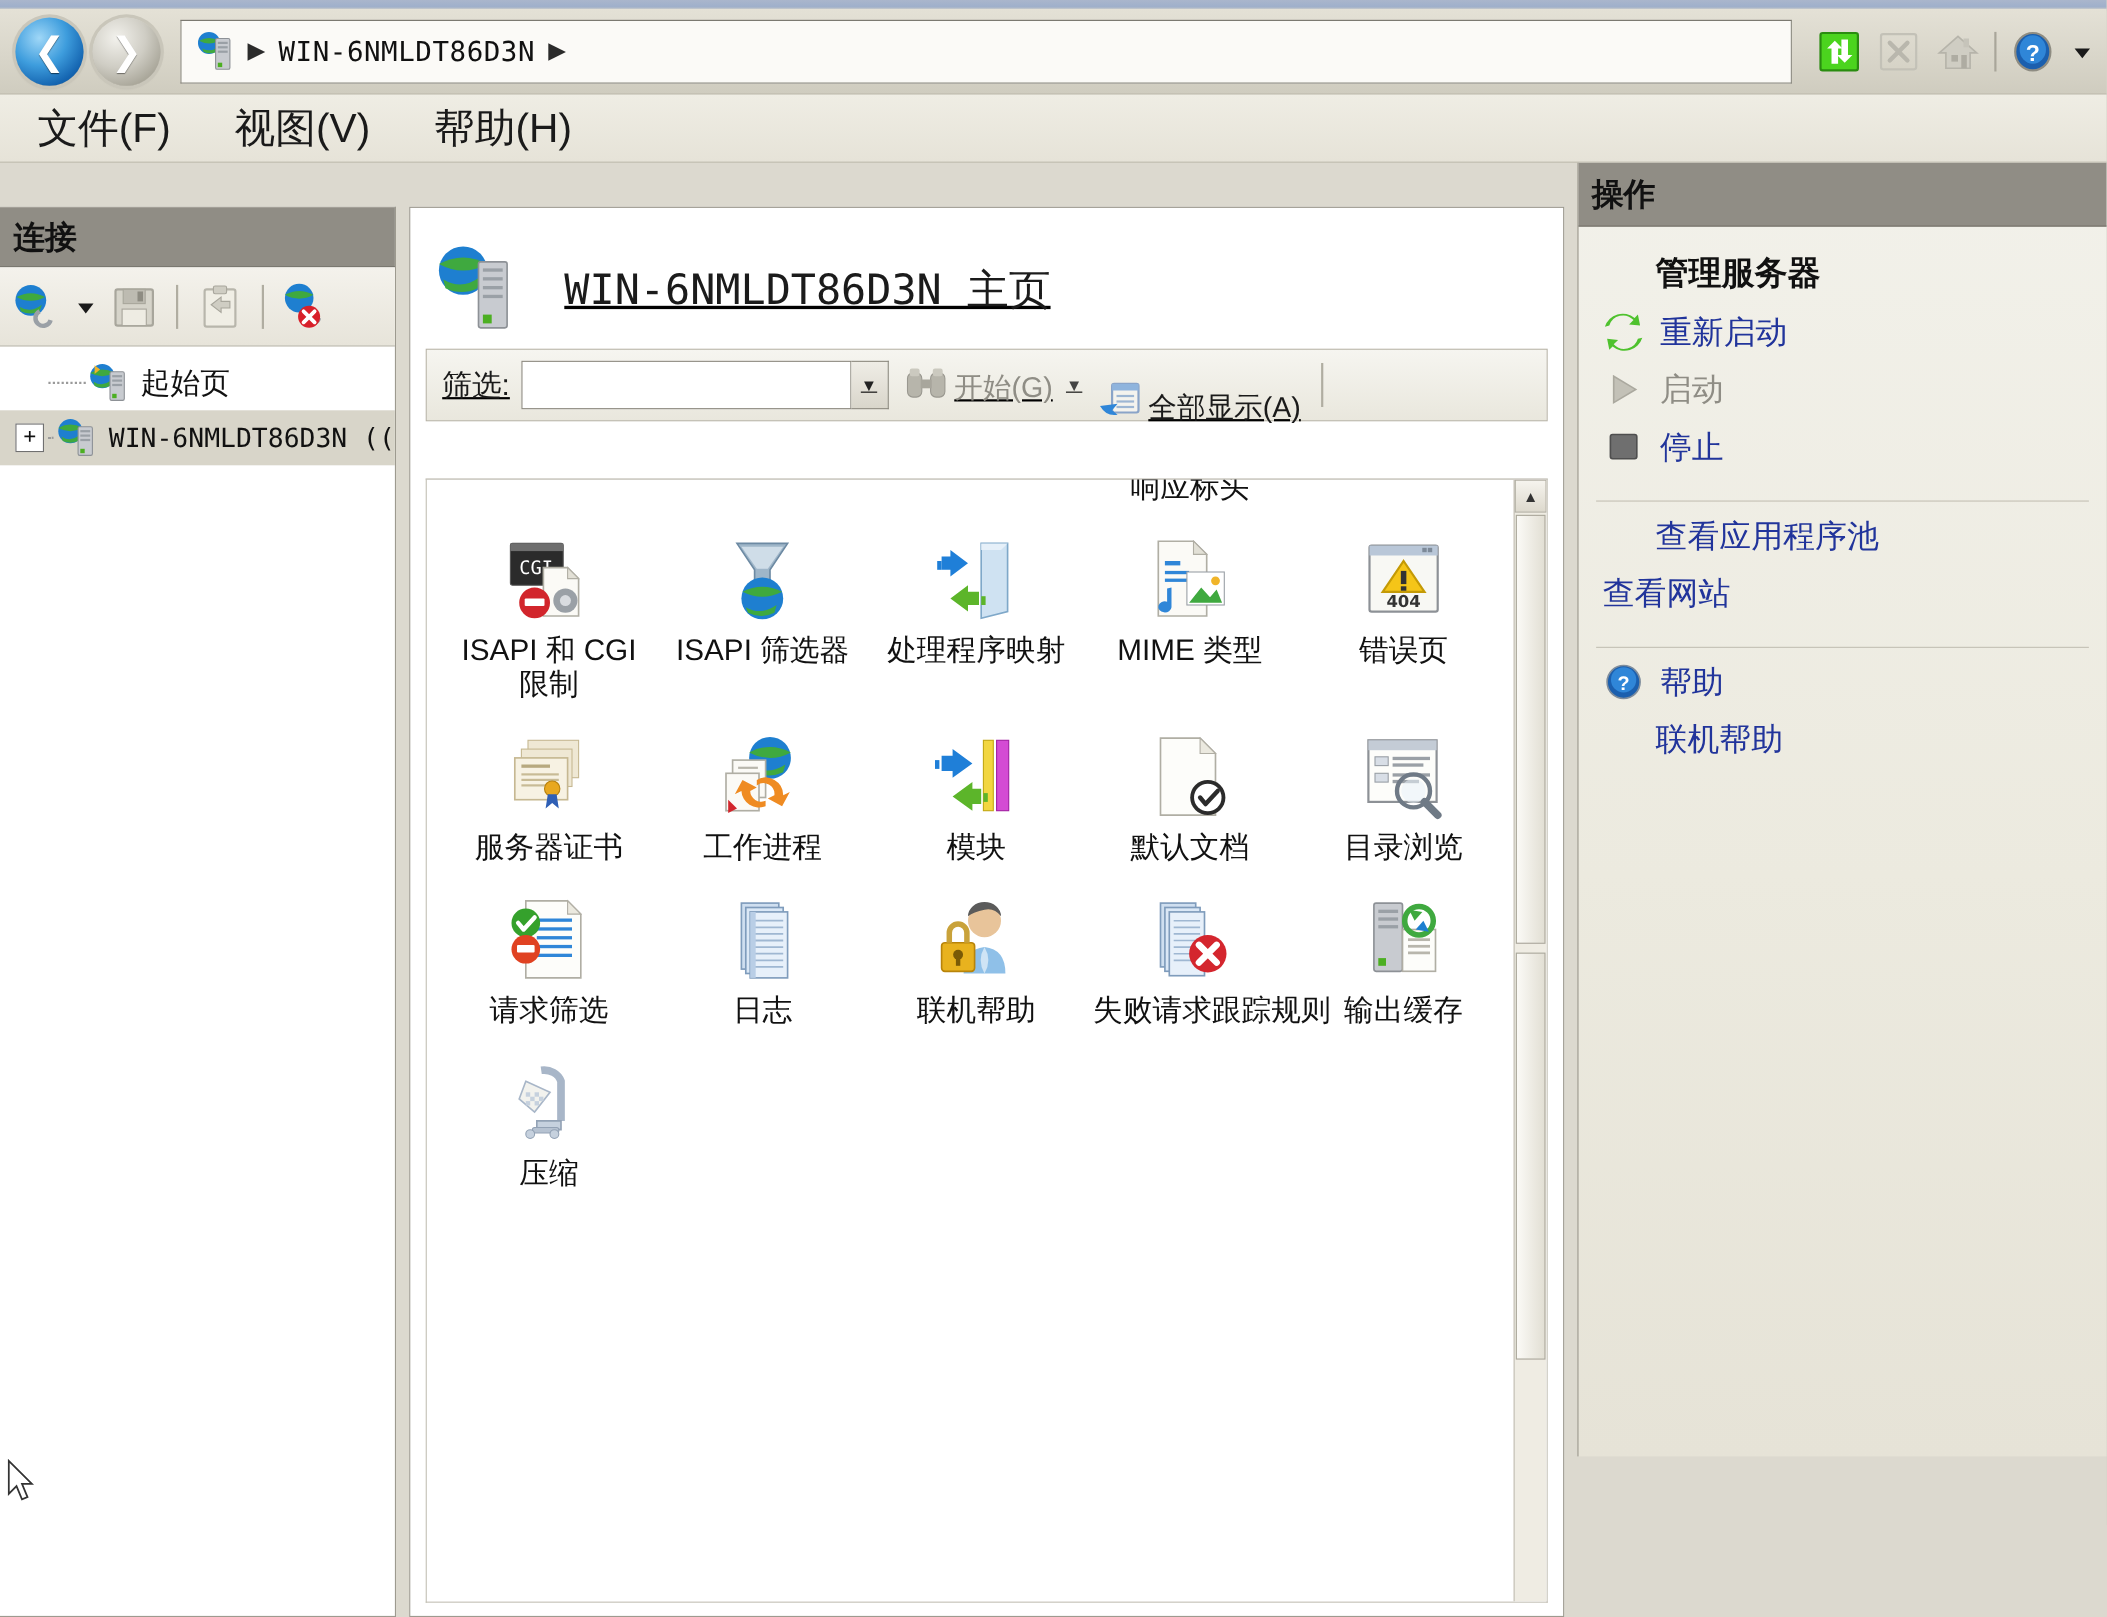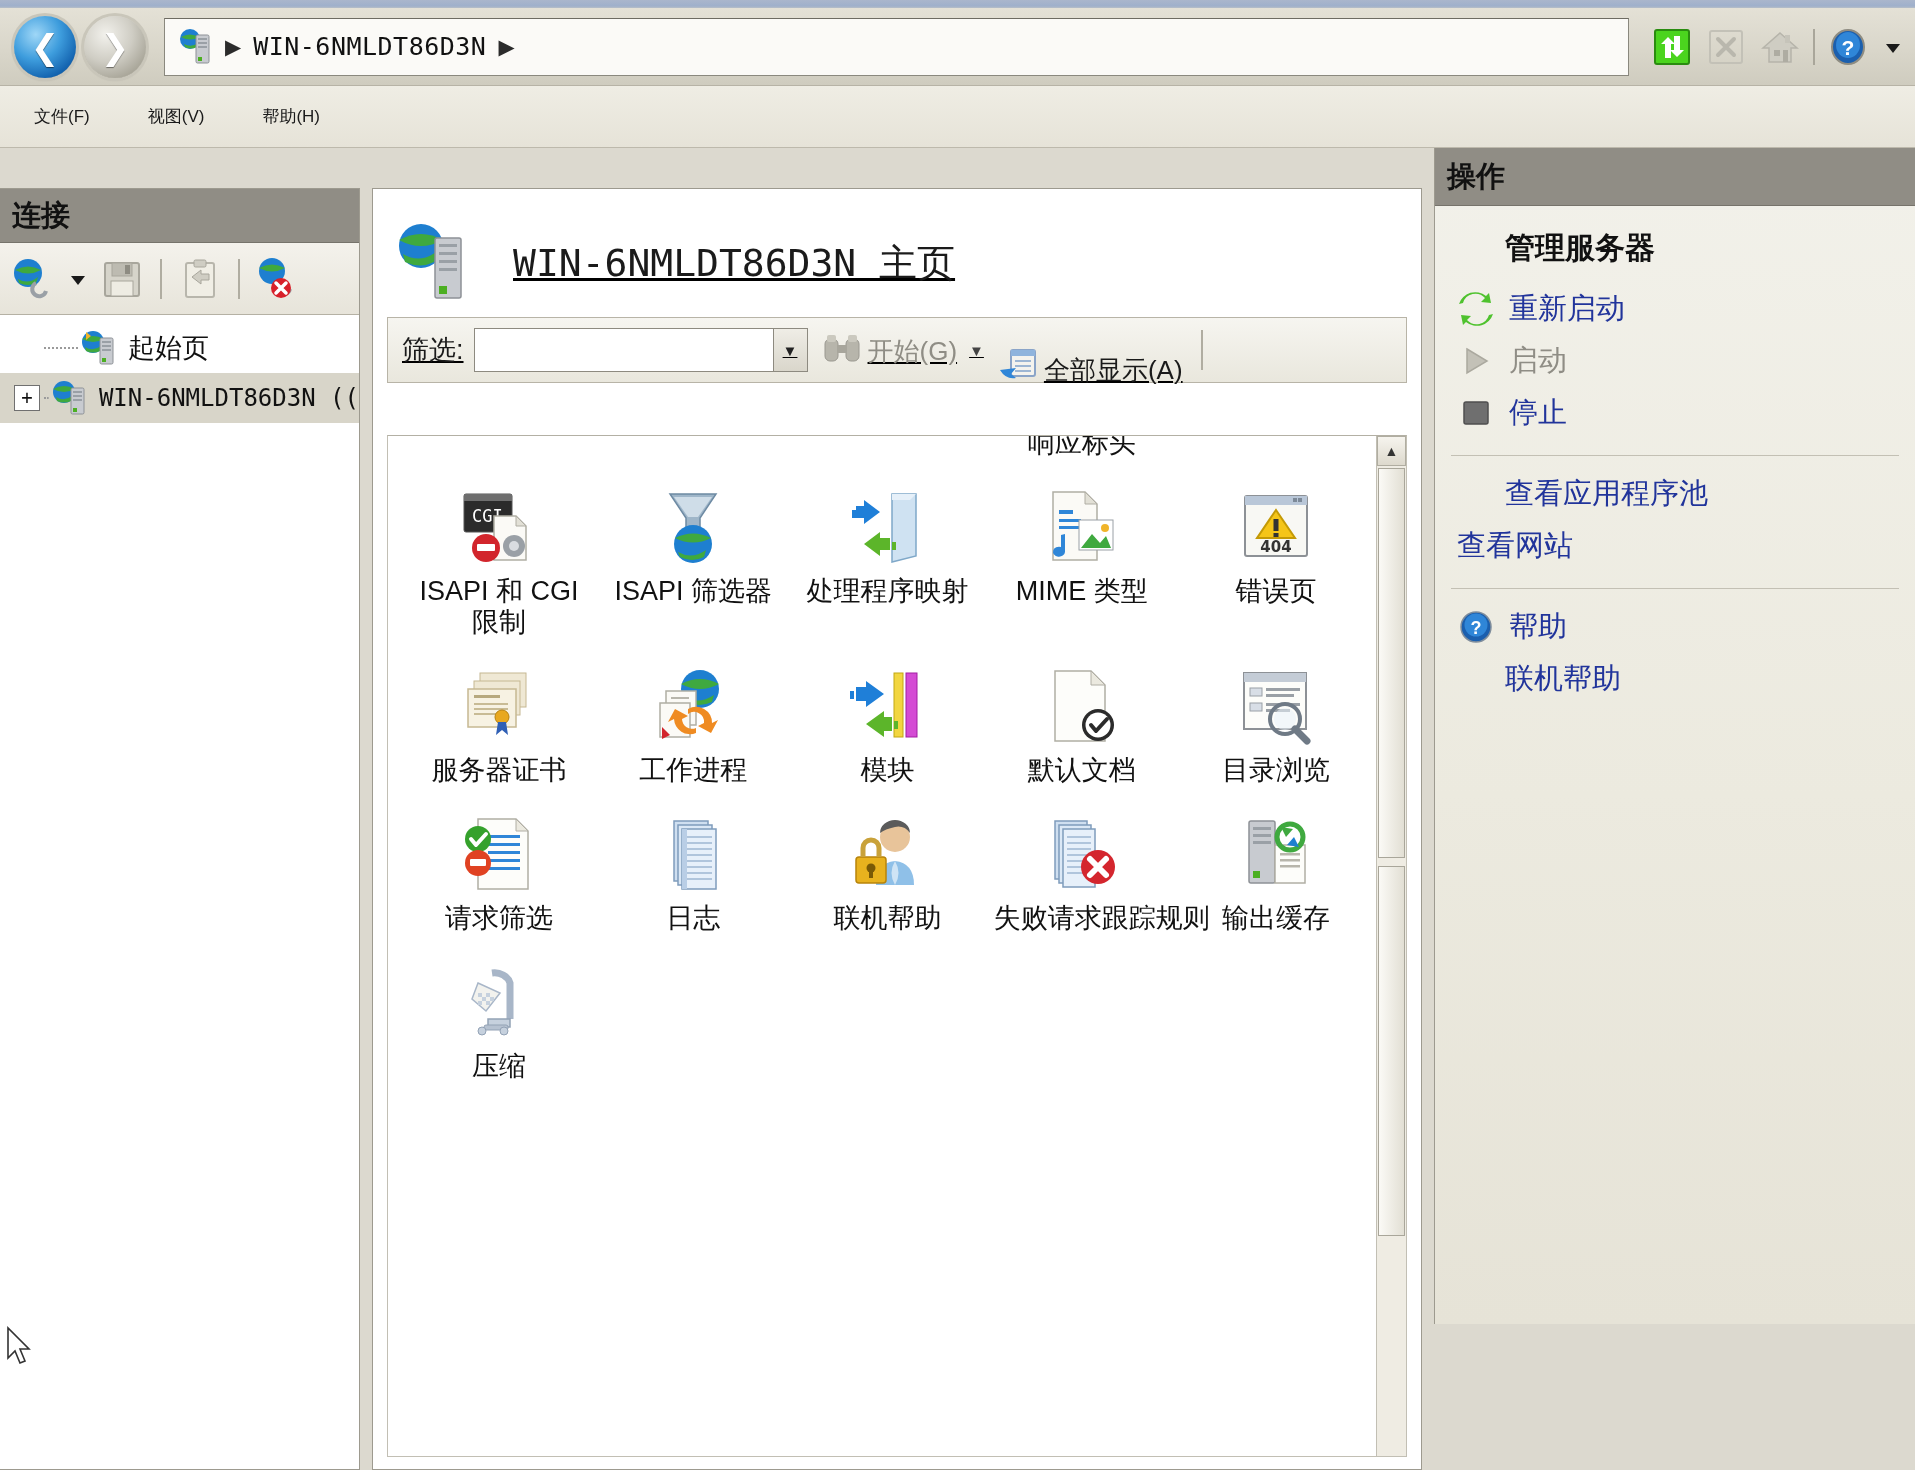--- a/index.html
+++ b/index.html
@@ -61,21 +61,21 @@
   .ticon { width: 42px; height: 42px; position: relative; }
   .vsep { width: 2px; height: 36px; background: #a9a69a; }
 
   
   .menubar {
     position: absolute; left: 0; top: 86px; width: 1915px; height: 62px;
     background: linear-gradient(to bottom,#efedE4 0%, #e6e3d8 100%);
     border-bottom: 1px solid #bdb9ac;
     display: flex; align-items: center; padding-left: 34px; gap: 58px;
   }
-  .menuitem { font-size: 17px; color: #1a1a1a; }
+  .menuitem { font-size: 37px; color: #1a1a1a; }
 
   
   .workspace {
     position: absolute; left: 0; top: 148px; width: 1915px; height: 1322px;
     background: #dcd9cf;
   }
 
   
   .leftpane {
     position: absolute; left: 0; top: 40px; width: 360px; height: 1282px;
@@ -198,21 +198,21 @@
     background: linear-gradient(to bottom, #f2f1ea 0%, #eceadf 55%, #e6e3d7 100%);
     border-left: 1px solid #9d9a8f;
   }
   .rightpane .panehdr { background: #908d85; height: 58px; }
   .act-group { padding: 0 0 0 0; }
   .act-title {
     font-size: 30px; font-weight: bold; color: #111;
     padding: 22px 0 14px 70px;
   }
   .act-row {
-    display: flex; align-items: center; height: 52px; padding-left: 22px;
+    display: flex; height: 52px; padding-left: 22px;
   }
   .act-ico { width: 38px; height: 38px; margin-right: 14px; flex: none; position: relative; }
   .act-lbl { font-size: 29px; color: #21349b; }
   .act-lbl.disabled { color: #8f8d85; }
   .divider { height: 1px; background: #c3c0b4; margin: 16px 16px 12px 16px; }
 
   
   .cursor { position: absolute; left: 6px; top: 1178px; width: 30px; height: 44px; }
 </style>
 </head>

